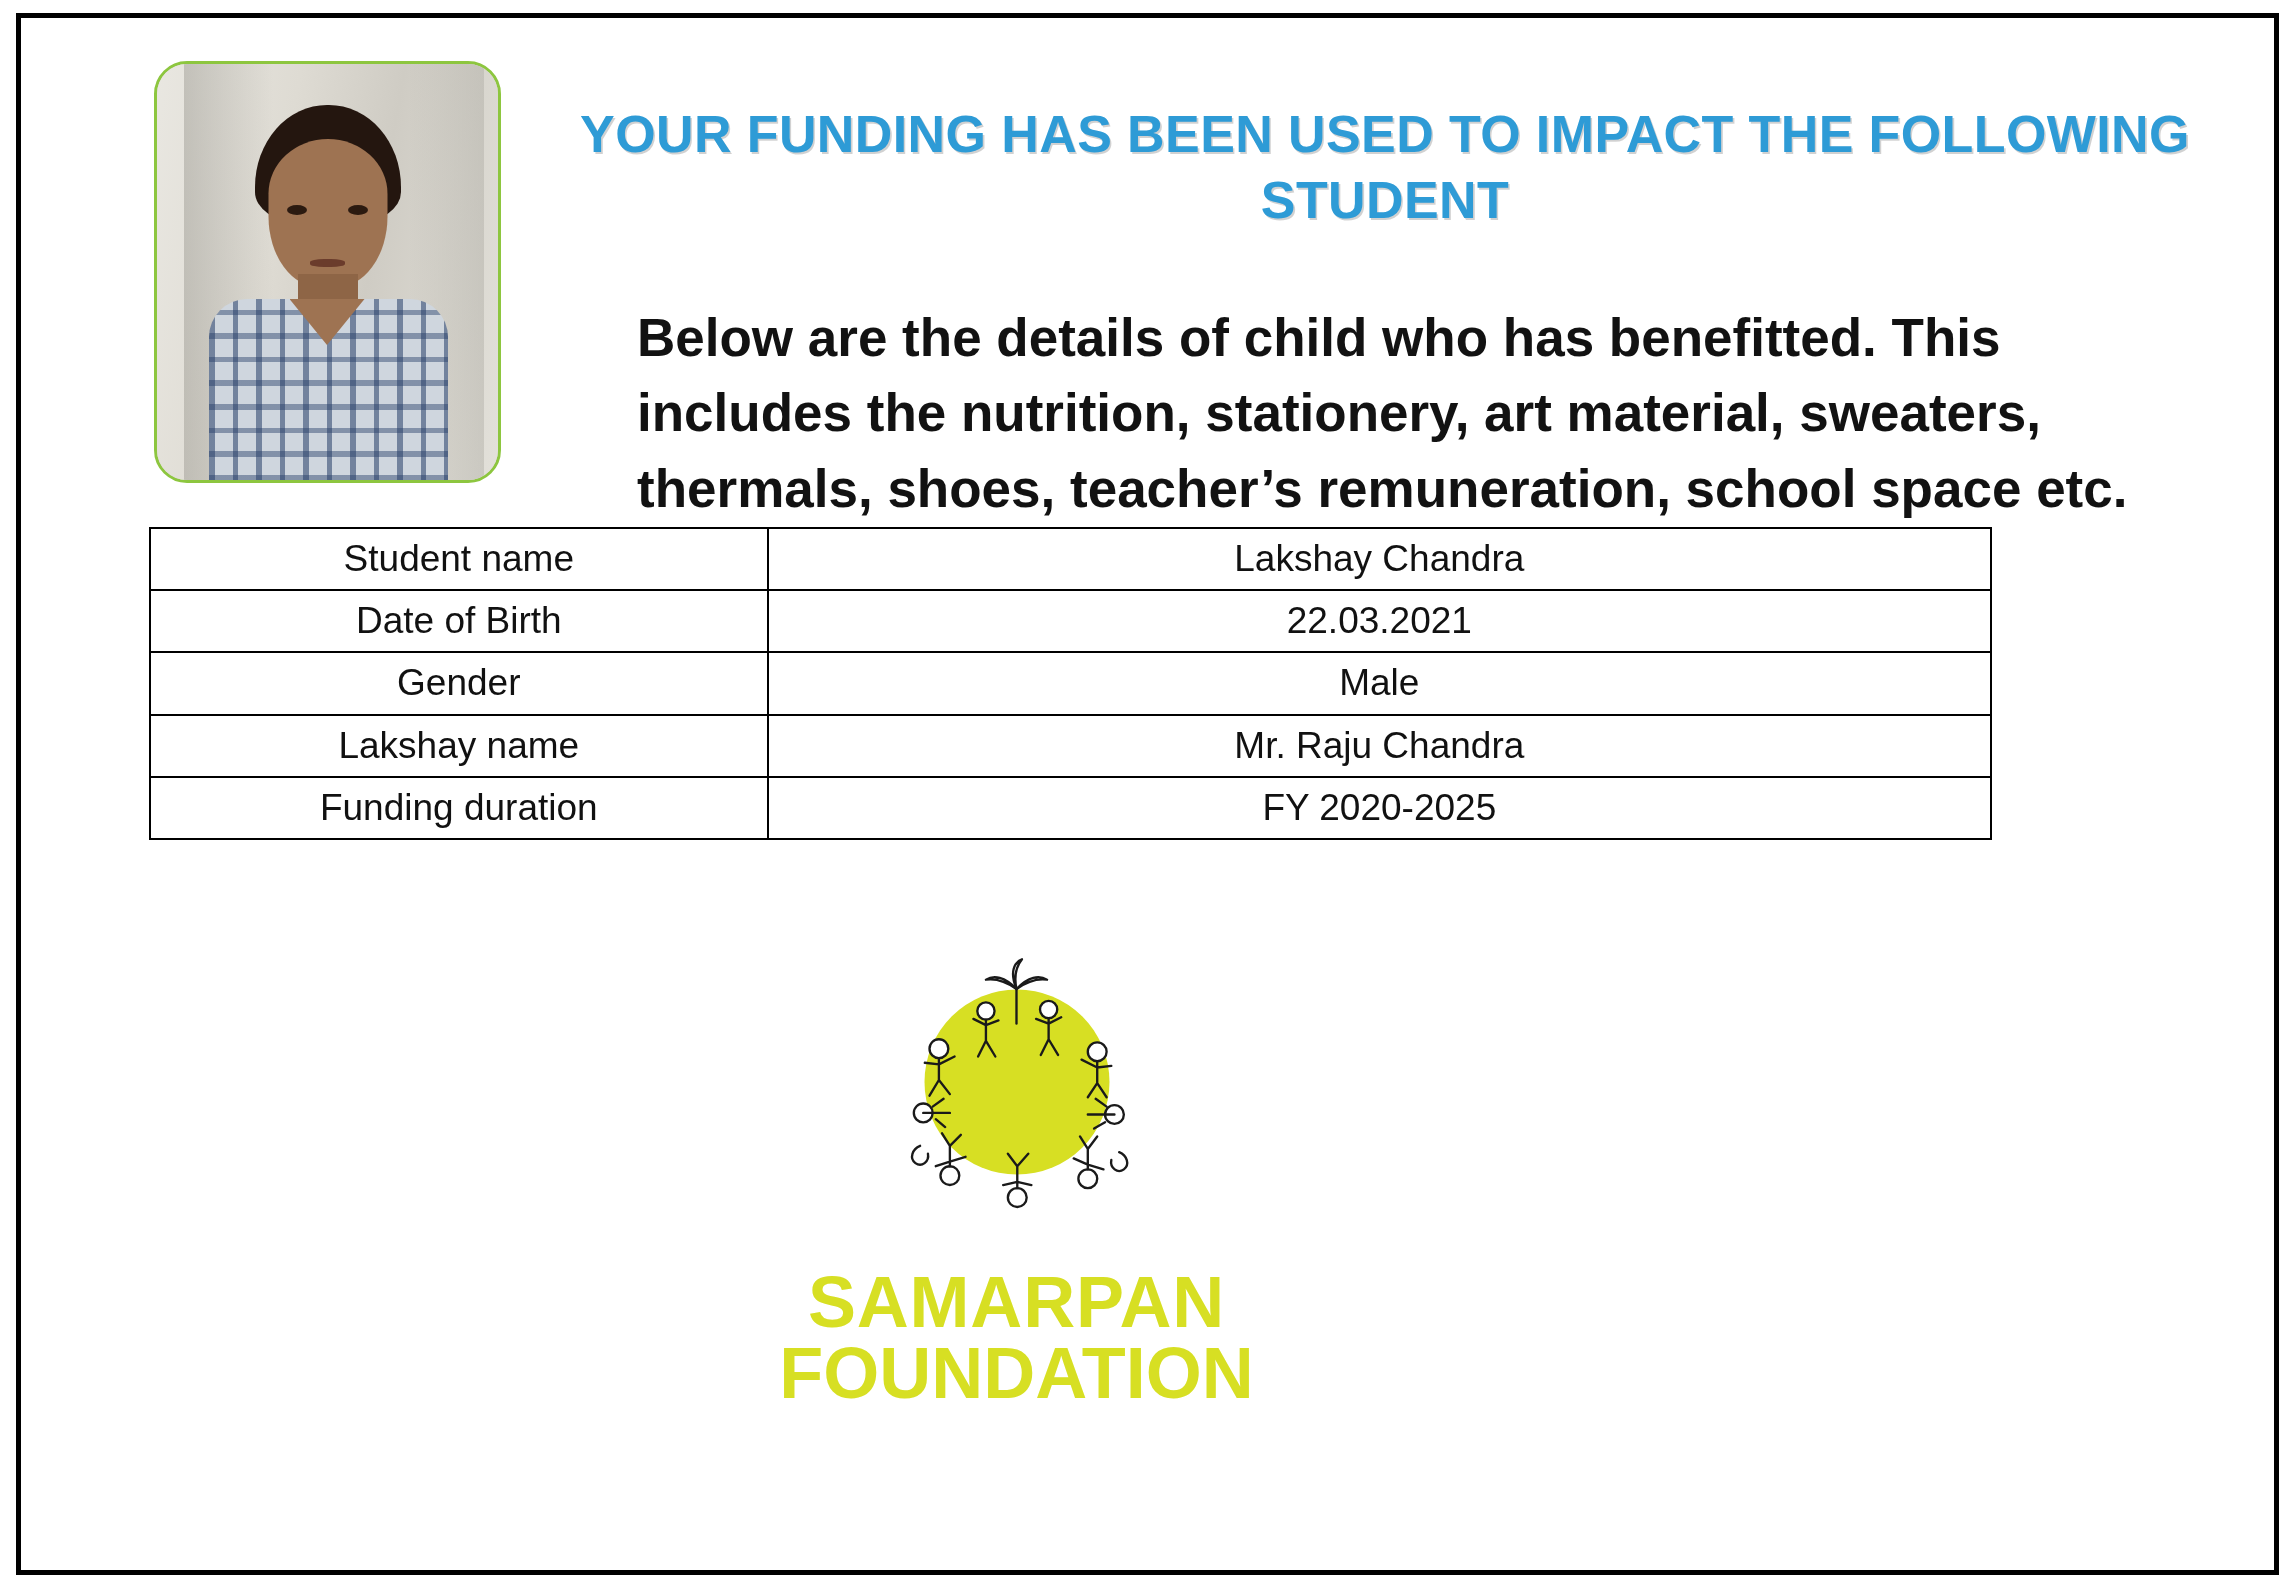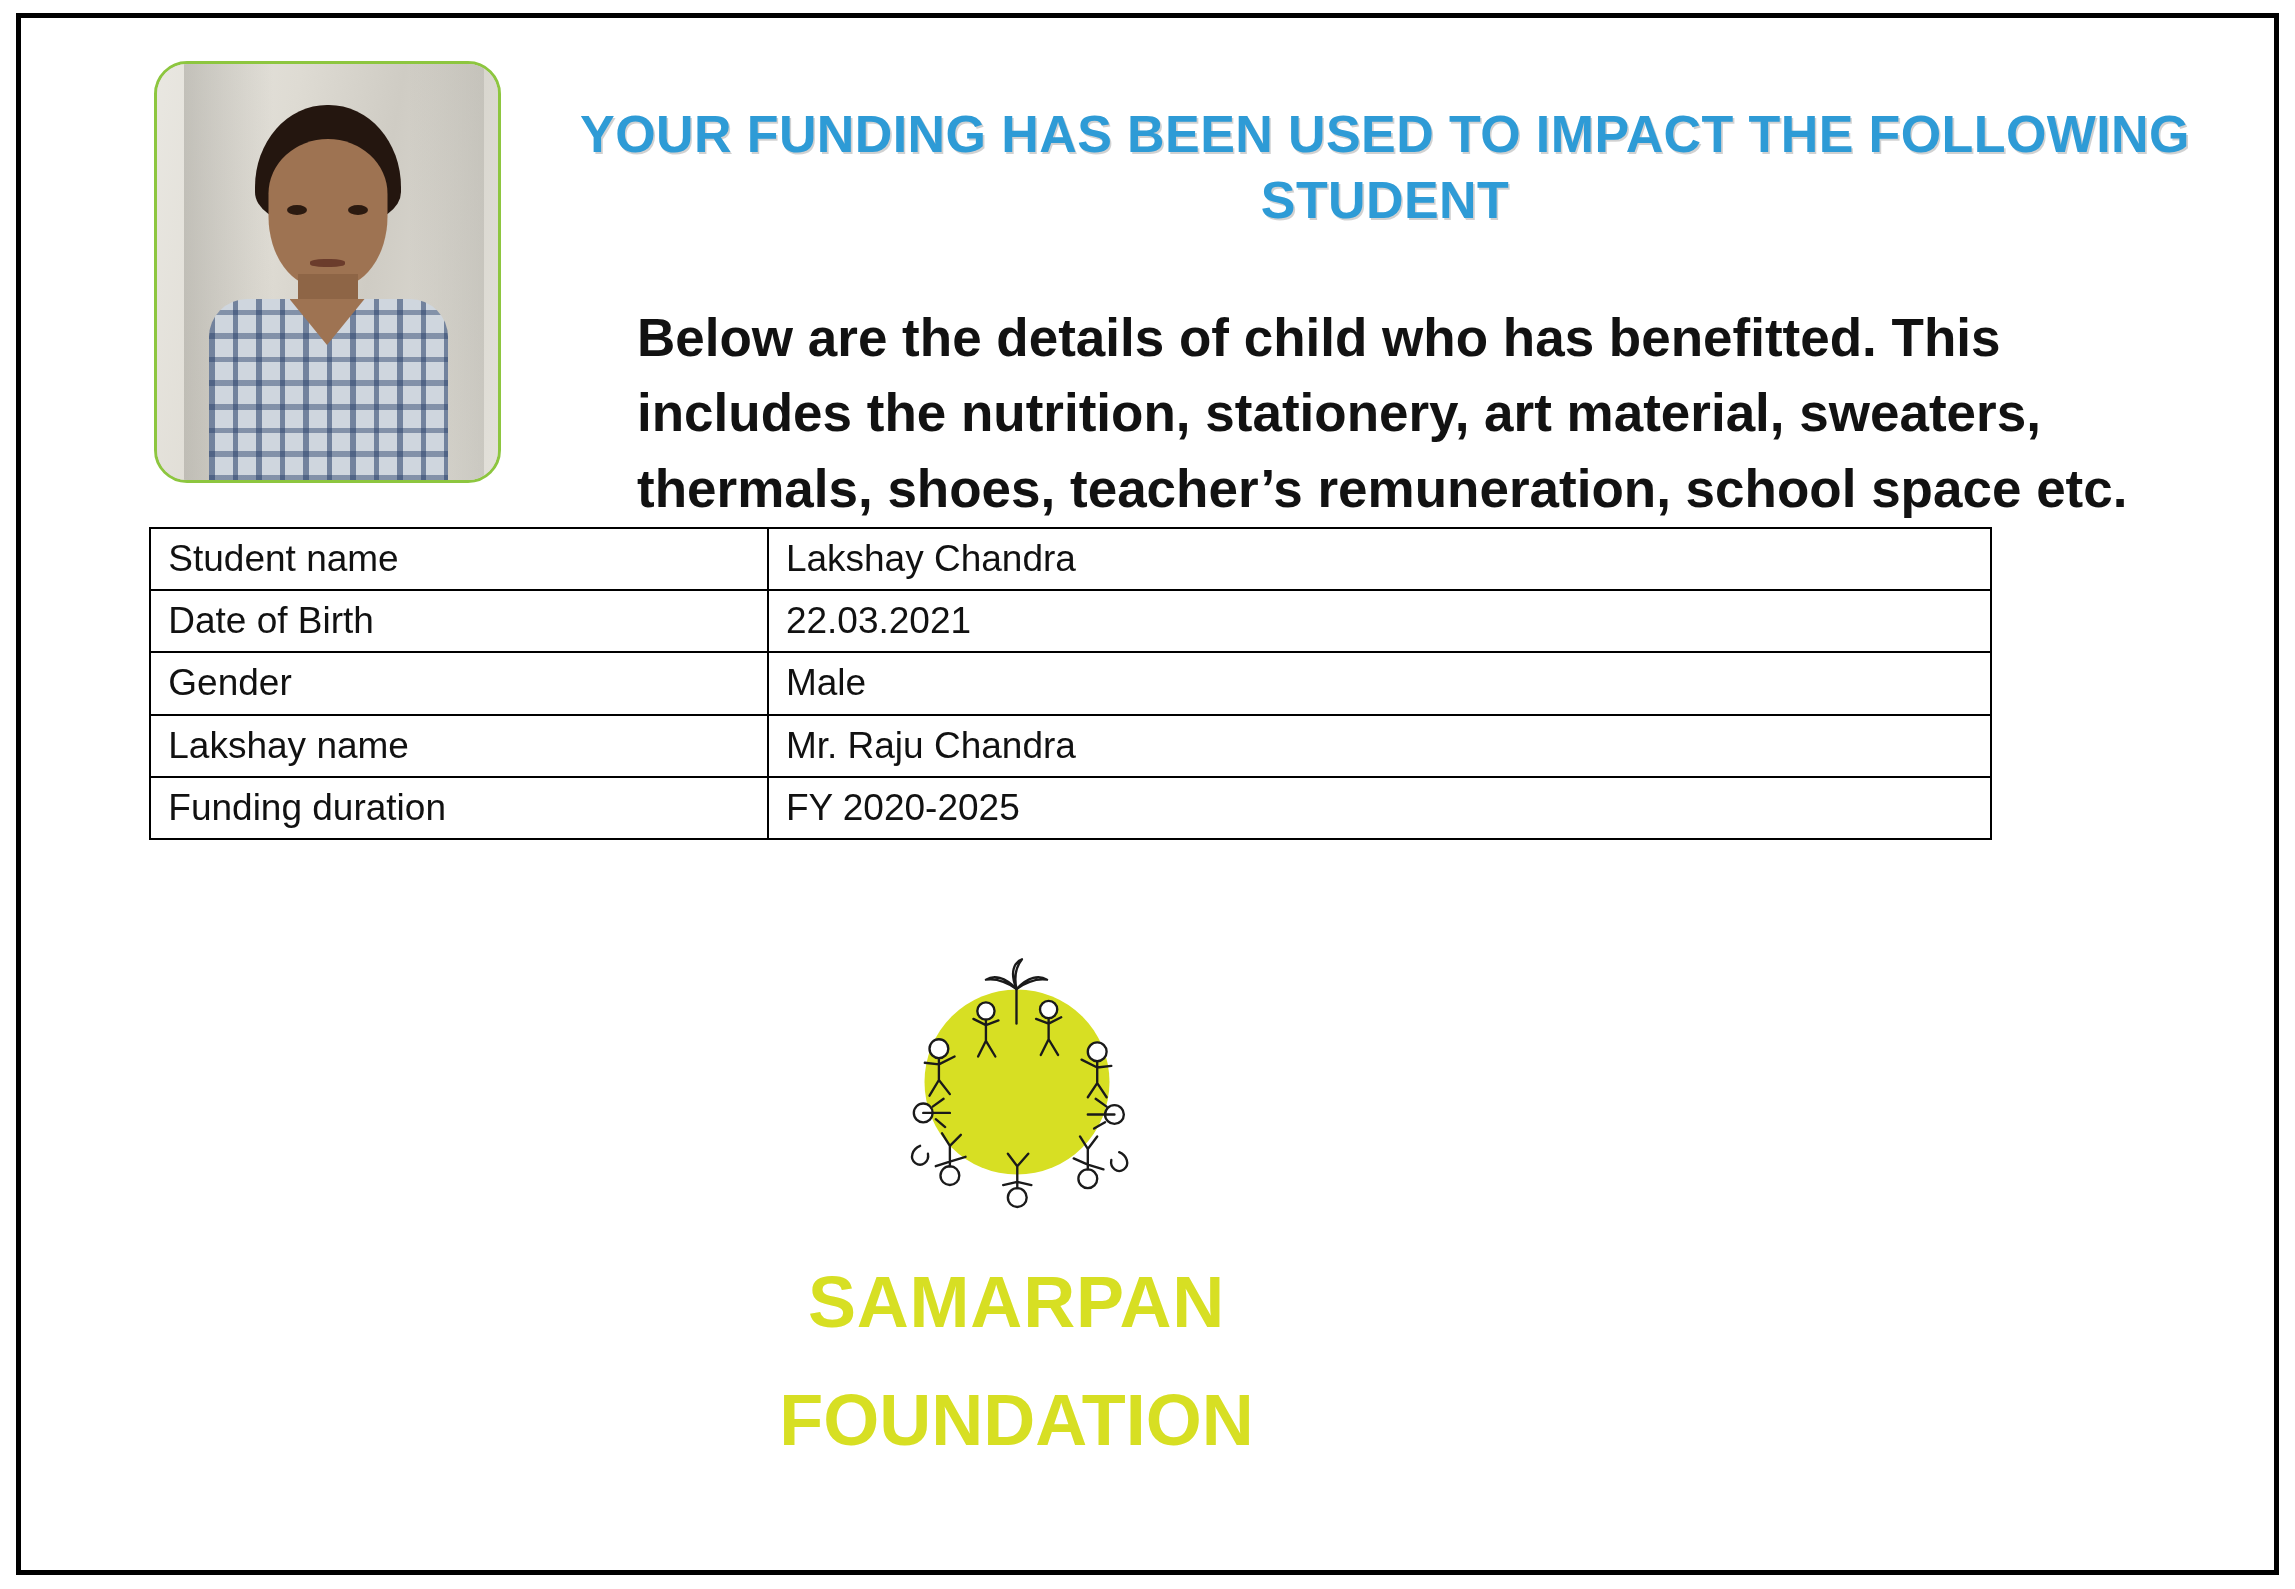--- a/index.html
+++ b/index.html
@@ -166,20 +166,21 @@
   }
 
   
   .info-table {
     position: absolute;
     left: 149px;
     top: 527px;
     width: 1843px;
     border-collapse: collapse;
     table-layout: fixed;
+    text-align: center;
   }
   .info-table td {
     border: 2.4px solid #000000;
     height: 57px;
     padding: 1.6px 17.3px;
     font-size: 37px;
     color: #111111;
     vertical-align: middle;
     font-family: "Liberation Sans", sans-serif;
   }
@@ -212,21 +213,21 @@
   .logo-people { position: absolute; inset: 0; }
   .brand {
     margin-top: 17.3px;
     font-size: 72px;
     font-weight: bold;
     line-height: 0.98;
     letter-spacing: 0.8px;
     color: #d7df23;
     text-align: center;
   }
-  .brand .l2 { letter-spacing: 0px; margin-top: 47px; }
+  .brand .l2 { letter-spacing: 0px; }
 </style>
 </head>
 <body>
 
 <div class="page">
   <div class="page-border"></div>
 
   <div class="photo-frame">
     <div class="photo-inner">
       <div class="ph-shadow"></div>

